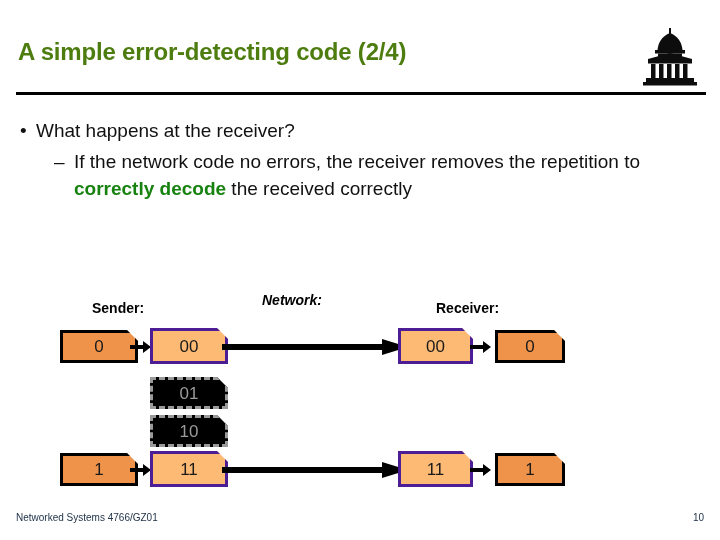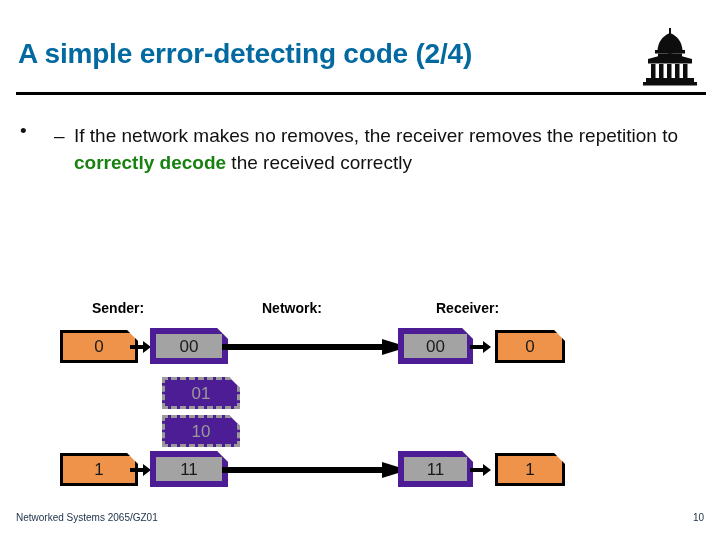--- a/index.html
+++ b/index.html
@@ -20,23 +20,23 @@
     position: absolute;
     left: 0;
     top: 0;
     width: 720px;
     height: 96px;
   }
   #slide-title {
     position: absolute;
     left: 18px;
     top: 38px;
-    font-size: 28px;
+    font-size: 24px;
     font-weight: bold;
-    color: #0369a1;
+    color: #4d7c0f;
     letter-spacing: -0.2px;
     white-space: nowrap;
   }
   #header-logo {
     position: absolute;
     right: 18px;
     top: 28px;
     width: 64px;
     height: 58px;
   }
@@ -97,49 +97,48 @@
     height: 210px;
   }
   .col-label {
     position: absolute;
     font-size: 14px;
     font-weight: bold;
     color: #000000;
     white-space: nowrap;
   }
   #label-sender   { left: 92px;  top: 10px; }
-  #label-network  { left: 262px; top: 10px; }
+  #label-network  { left: 262px; top: 2px; font-style: italic; }
   #label-receiver { left: 436px; top: 10px; }
 
   .box {
     position: absolute;
     box-sizing: border-box;
     display: flex;
     align-items: center;
     justify-content: center;
     font-size: 17px;
     line-height: 1;
     -webkit-clip-path: polygon(0 0, calc(100% - 11px) 0, 100% 11px, 100% 100%, 0 100%);
     clip-path: polygon(0 0, calc(100% - 11px) 0, 100% 11px, 100% 100%, 0 100%);
   }
   .box-orange {
     background: #F0934A;
     border: 3px solid #000000;
     color: #1a1a1a;
   }
   .box-green {
-    background: #a3a3a3;
-    border: 6px solid #4c1d95;
+    background: #fdba74;
+    border: 3px solid #4c1d95;
     color: #1a1a1a;
   }
   .box-gray {
-    background: #4c1d95;
+    background: #000000;
     border: 3px dashed #9A9A9A;
     color: #9A9A9A;
-    margin-left: 12px;
   }
 
   
   #box-s0  { left: 60px;  top: 40px;  width: 78px; height: 33px; }
   #box-n00 { left: 150px; top: 38px;  width: 78px; height: 36px; }
   #box-r00 { left: 398px; top: 38px;  width: 75px; height: 36px; }
   #box-d0  { left: 495px; top: 40px;  width: 70px; height: 33px; }
   #box-s1  { left: 60px;  top: 163px; width: 78px; height: 33px; }
   #box-n11 { left: 150px; top: 161px; width: 78px; height: 36px; }
   #box-r11 { left: 398px; top: 161px; width: 75px; height: 36px; }
@@ -217,23 +216,24 @@
       </g>
     </svg>
   </div>
 
   <div id="title-rule"></div>
 </div>
 
 <div id="bullet-block">
   <p class="bullet-l1">
     <span class="marker">•</span>
+    <span>What happens at the receiver?</span>
   </p>
   <p class="bullet-l2">
-    <span class="marker">–</span><span>If the network makes no removes, the receiver removes the repetition to </span><span class="hl-green">correctly decode</span><span> the received correctly</span>
+    <span class="marker">–</span><span>If the network code no errors, the receiver removes the repetition to </span><span class="hl-green">correctly decode</span><span> the received correctly</span>
   </p>
 </div>
 
 <div id="diagram">
 
   <div class="col-label" id="label-sender">Sender:</div>
   <div class="col-label" id="label-network">Network:</div>
   <div class="col-label" id="label-receiver">Receiver:</div>
 
   <div class="box box-orange" id="box-s0">0</div>
@@ -287,14 +287,14 @@
 
   <div class="arrow-small" id="arr-r-d1">
     <svg viewBox="0 0 22 18" width="22" height="18" aria-hidden="true">
       <path d="M0 7 L13 7 L13 3 L21 9 L13 15 L13 11 L0 11 Z" fill="#000000"></path>
     </svg>
   </div>
 
   <div class="box box-orange" id="box-d1">1</div>
 </div>
 
-<div id="footer-text">Networked Systems 2065/GZ01</div>
+<div id="footer-text">Networked Systems 4766/GZ01</div>
 <div id="footer-page">10</div>
 
 </body></html>

